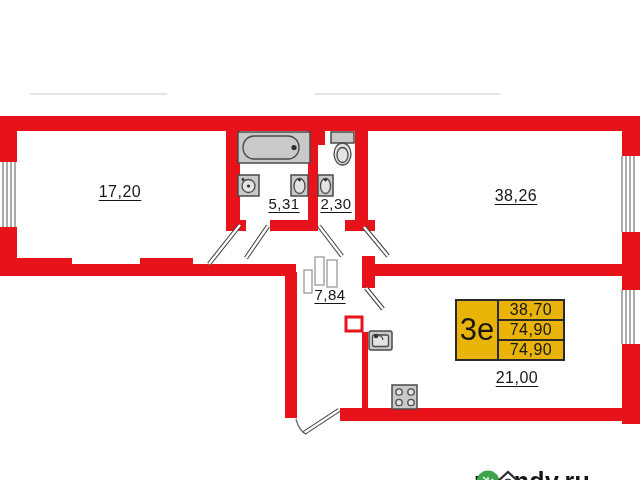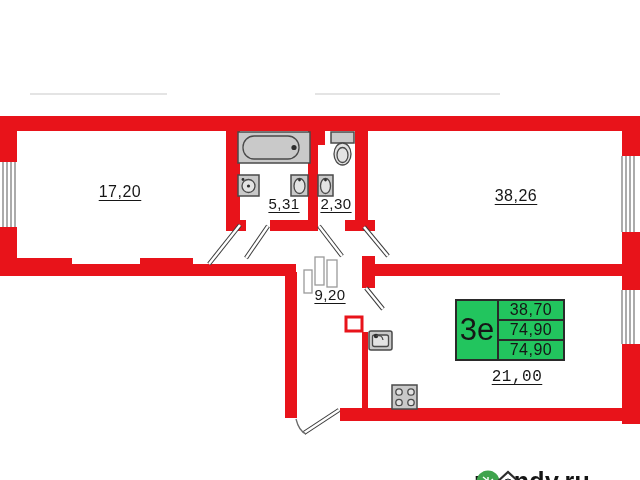--- a/index.html
+++ b/index.html
@@ -19,21 +19,21 @@
   .dl1{stroke:#3c3c3c;stroke-width:4.4;fill:none;stroke-linecap:butt;}
   .dl2{stroke:#ffffff;stroke-width:2.4;fill:none;stroke-linecap:butt;}
   .arc{fill:none;stroke:#6a6a6a;stroke-width:1.3;}
   .faint{stroke:#e4e4e4;stroke-width:2;}
   .area-label{
     position:absolute;font-size:16px;line-height:17px;text-align:center;
     text-decoration:underline;text-underline-offset:3px;letter-spacing:0.5px;color:#161616;
   }
   .info-table{
     position:absolute;left:455px;top:263px;display:flex;
-    border:2px solid #2a2a2a;background:#22c55e;
+    border:2px solid #2a2a2a;background:#eab308;
   }
   .type-cell{
     width:40px;display:flex;align-items:center;justify-content:center;
     font-size:31px;border-right:2px solid #2a2a2a;color:#161616;
   }
   .rows-col{display:flex;flex-direction:column;}
   .rows-col .r{
     width:64px;height:18px;line-height:18px;text-align:center;font-size:16px;
     border-bottom:2px solid #2a2a2a;letter-spacing:0.5px;color:#161616;
   }
@@ -164,22 +164,22 @@
       <path class="dl1" d="M339,374 L304,397"></path>
         <path class="dl2" d="M339,374 L304,397"></path>
       <path class="arc" d="M296,383 Q299,395 306,398"></path>
     </g>
   </svg>
 
   <div class="area-label" style="left:93px;top:147px;width:54px;">17,20</div>
   <div class="area-label" style="left:262px;top:159px;width:44px;font-size:15px;">5,31</div>
   <div class="area-label" style="left:314px;top:159px;width:44px;font-size:15px;">2,30</div>
   <div class="area-label" style="left:489px;top:151px;width:54px;">38,26</div>
-  <div class="area-label" style="left:310px;top:250px;width:40px;font-size:15px;">9,20</div>
-  <div class="area-label" style="left:491px;top:333px;width:52px;font-family:Liberation Mono, monospace;">21,00</div>
+  <div class="area-label" style="left:310px;top:250px;width:40px;font-size:15px;">7,84</div>
+  <div class="area-label" style="left:491px;top:333px;width:52px;">21,00</div>
 
   <div class="info-table">
     <div class="type-cell">3е</div>
     <div class="rows-col">
       <div class="r">38,70</div>
       <div class="r">74,90</div>
       <div class="r">74,90</div>
     </div>
   </div>
 

